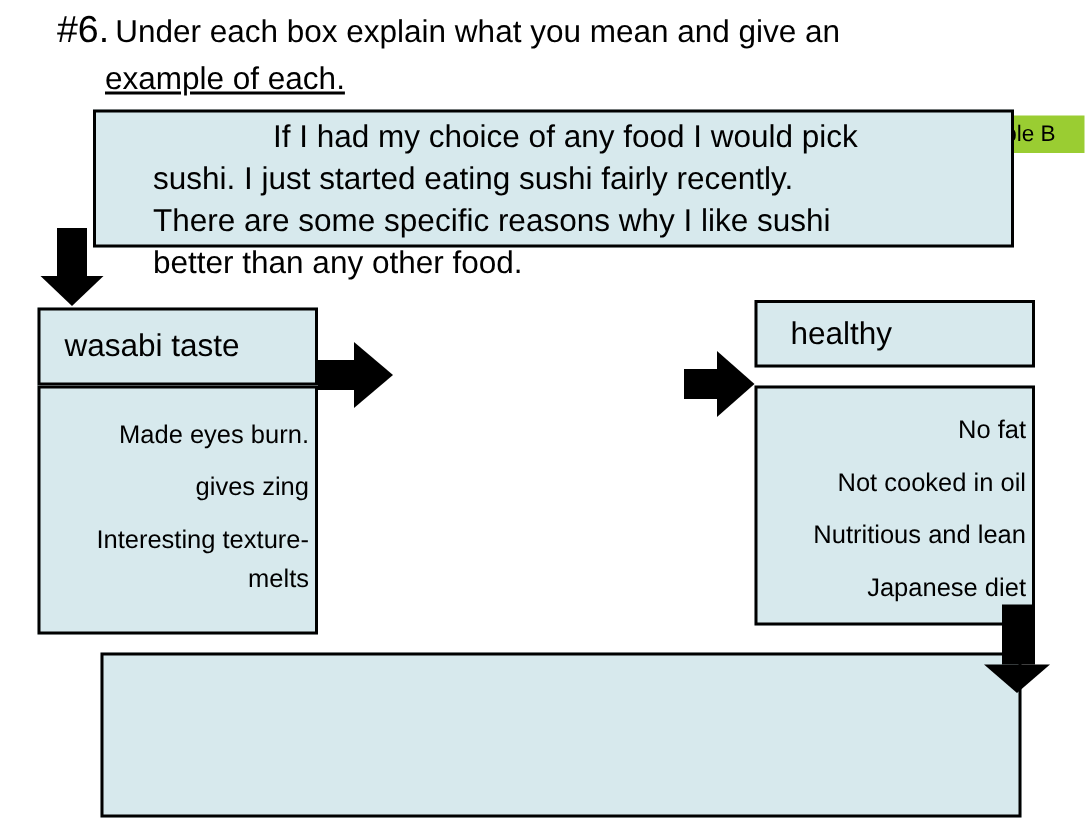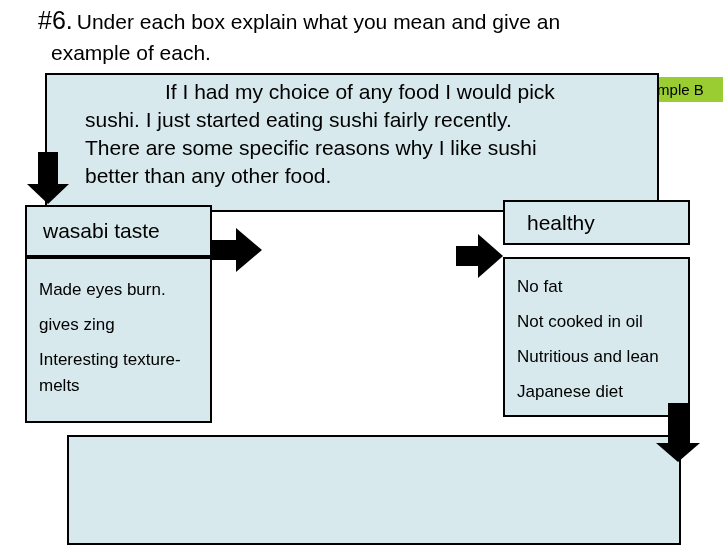--- a/index.html
+++ b/index.html
@@ -21,34 +21,34 @@
     width: 728px;
     height: 546px;
     background: var(--background);
     overflow: hidden;
   }
 
   
   .title { position: absolute; left: 38px; top: 6px; line-height: 29px; }
   .title-num  { font-size: 25px; }
   .title-text { font-size: 21px; margin-left: 4px; }
-  .title-line2 { font-size: 21px; margin-left: 13px; }
+  .title-line2 { font-size: 21px; margin-left: 32px; text-decoration: underline; }
 
   
   .badge {
     position: absolute; left: 612px; top: 42px;
     width: 111px; height: 25px;
     background: var(--badge-bg);
     font-size: 15px; line-height: 25px; text-align: center; margin-top: 35px;
   }
 
   
   .intro-box {
-    position: absolute; left: 45px; top: 73px;
-    width: 614px; height: 139px;
+    position: absolute; left: 62px; top: 73px;
+    width: 614px; height: 92px;
     background: var(--box-fill);
     border: 2px solid var(--border);
     z-index: 1;
   }
   .intro-text {
     padding: 3px 14px 0 38px;
     font-size: 21px; line-height: 28px;
     text-indent: 80px;
     white-space: pre-line;
   }
@@ -67,20 +67,21 @@
     position: absolute;
     background: var(--box-fill);
     border: 2px solid var(--border);
     padding: 18px 4px 0 12px;
     z-index: 2;
   }
   .col-body p {
     font-size: 17px; line-height: 26px;
     margin: 0 0 9px 0;
     white-space: pre-line;
+    text-align: right;
   }
   .wasabi-header  { left: 25px;  top: 205px; width: 187px; height: 52px; }
   .wasabi-body    { left: 25px;  top: 257px; width: 187px; height: 166px; }
   .chop-header    { left: 262px; top: 211px; width: 192px; height: 47px; }
   .chop-body      { left: 262px; top: 258px; width: 192px; height: 159px; }
   .healthy-header { left: 503px; top: 200px; width: 187px; height: 45px; padding-left: 22px; }
   .healthy-body   { left: 503px; top: 257px; width: 187px; height: 160px; padding-top: 15px; }
 
   
   .summary-box {

